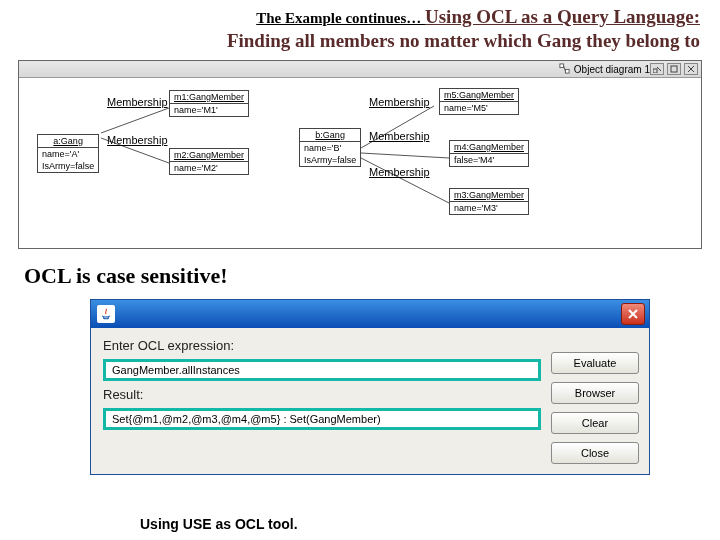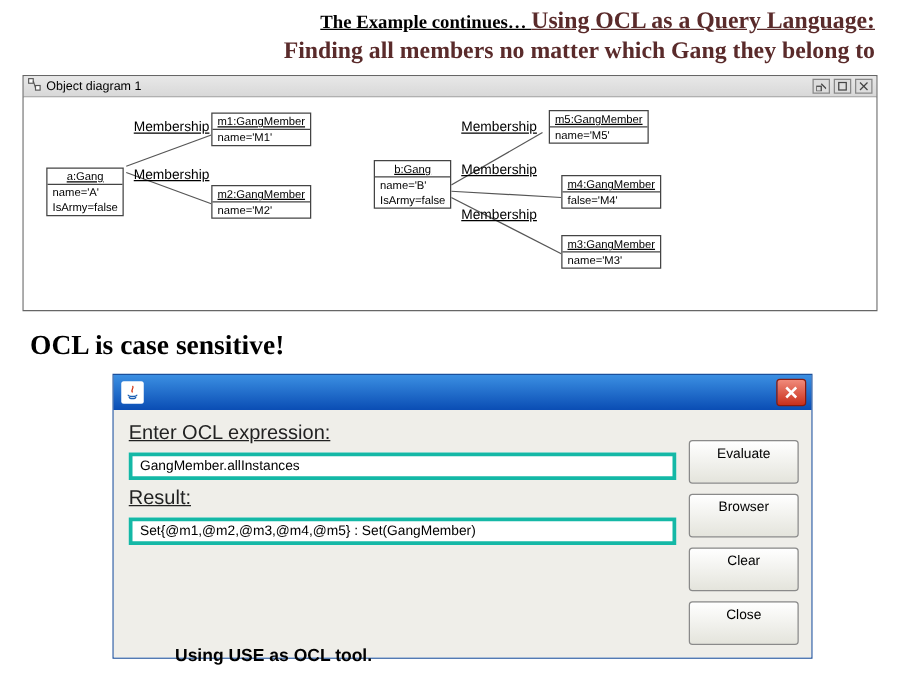--- a/index.html
+++ b/index.html
@@ -17,21 +17,21 @@
   .header-prefix { font-size: 15px; font-weight: bold; color: #000; text-decoration: underline; }
   .header-main { font-size: 19px; font-weight: bold; color: #5a2b2b; text-decoration: underline; }
   .header-line2 { font-size: 19px; font-weight: bold; color: #5a2b2b; margin-top: 2px; }
 
   .diagram-frame {
     margin: 6px 18px 0 18px;
     border: 1px solid #666;
     background: #fff;
   }
   .diagram-title {
-    display: flex; align-items: center; justify-content: space-between;
+    display: flex; align-items: center; justify-content: flex-end;
     background: linear-gradient(#e8e8e8,#d8d8d8);
     border-bottom: 1px solid #999;
     font-family: Tahoma, Arial, sans-serif; font-size: 10px;
     padding: 1px 3px; height: 17px;
   }
   .diagram-title-left { display: flex; align-items: center; gap: 4px; }
   .obj-icon { width: 11px; height: 11px; }
   .wc { display: flex; gap: 3px; }
   .wc-btn { width: 14px; height: 12px; border: 1px solid #888; background: #ddd; display: flex; align-items: center; justify-content: center; }
   .diagram-canvas { position: relative; height: 170px; background: #fff; }
@@ -64,30 +64,30 @@
     padding: 3px 4px 3px 6px; height: 28px;
   }
   .dlg-title-left { display: flex; align-items: center; gap: 8px; }
   .java-icon { width: 18px; height: 18px; background: #fff; border-radius: 2px; display: flex; align-items: center; justify-content: center; }
   .java-icon svg { width: 14px; height: 14px; }
   .dlg-title-text { color: #fff; font-size: 18px; font-weight: bold; letter-spacing: .3px; }
   .dlg-close { width: 24px; height: 22px; background: linear-gradient(#f08a7a,#c9301c); border: 1px solid #8a1a0c; border-radius: 3px; display: flex; align-items: center; justify-content: center; }
   .dlg-close svg { width: 12px; height: 12px; }
   .dlg-body { display: flex; gap: 10px; padding: 10px 10px 10px 12px; background: #efeee9; }
   .dlg-left { flex: 1; display: flex; flex-direction: column; gap: 6px; }
-  .fld-label { font-size: 16px; color: #222; text-decoration: underline; }
+  .fld-label { font-size: 13px; color: #222; }
   .fld-input {
     width: 100%; height: 22px; border: 3px solid #14b8a6;
     background: #fff; font-family: Tahoma, Arial, sans-serif; font-size: 11px;
     padding: 2px 6px; color: #000;
   }
   .fld-input.result { height: 22px; }
   .dlg-right { width: 88px; display: flex; flex-direction: column; gap: 8px; padding-top: 14px; }
   .dlg-btn {
-    height: 35px; border: 1px solid #8a8a8a; border-radius: 3px;
+    height: 22px; border: 1px solid #8a8a8a; border-radius: 3px;
     background: linear-gradient(#fff,#e4e4dc);
     font-size: 11px; text-align: center; line-height: 20px;
   }
 
   .footer-note {
     position: absolute; left: 140px; bottom: 8px;
     font-family: 'Lucida Sans', 'Trebuchet MS', Arial, sans-serif;
     font-size: 14px; font-weight: bold; color: #000;
   }
 </style>

